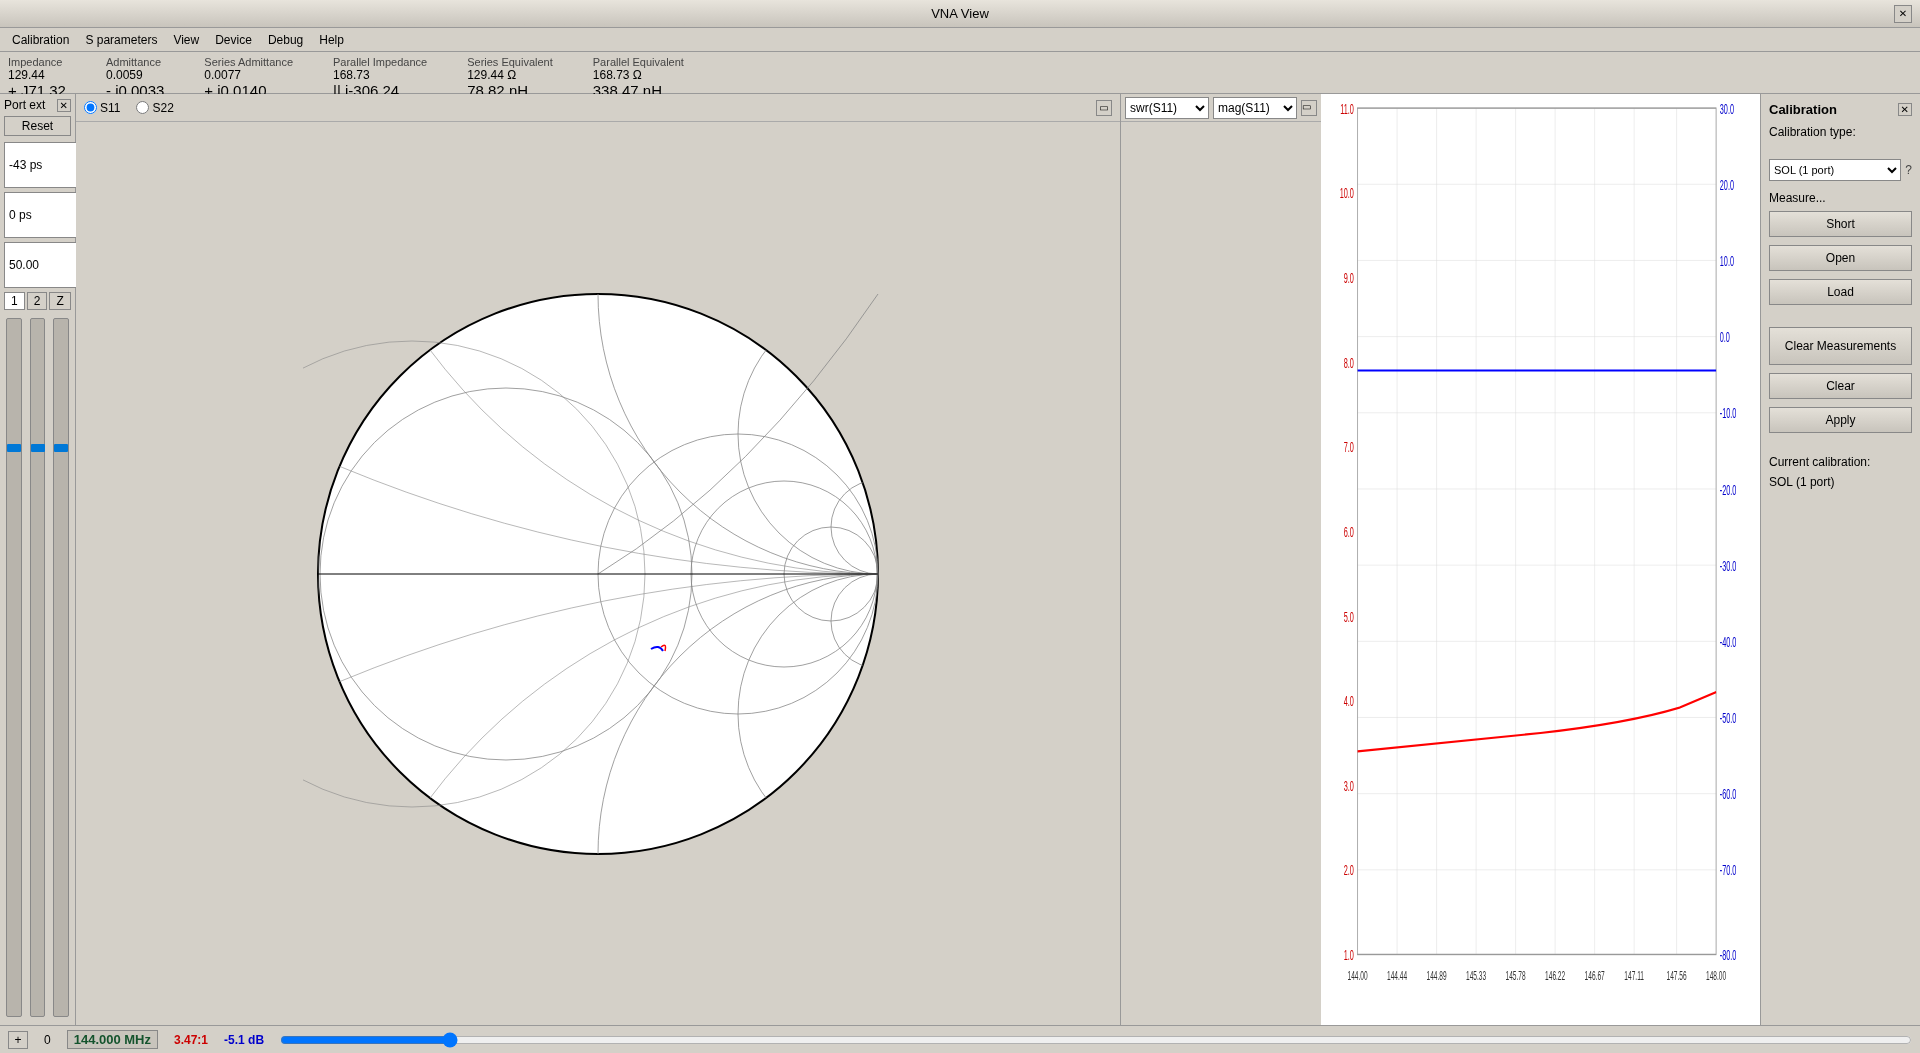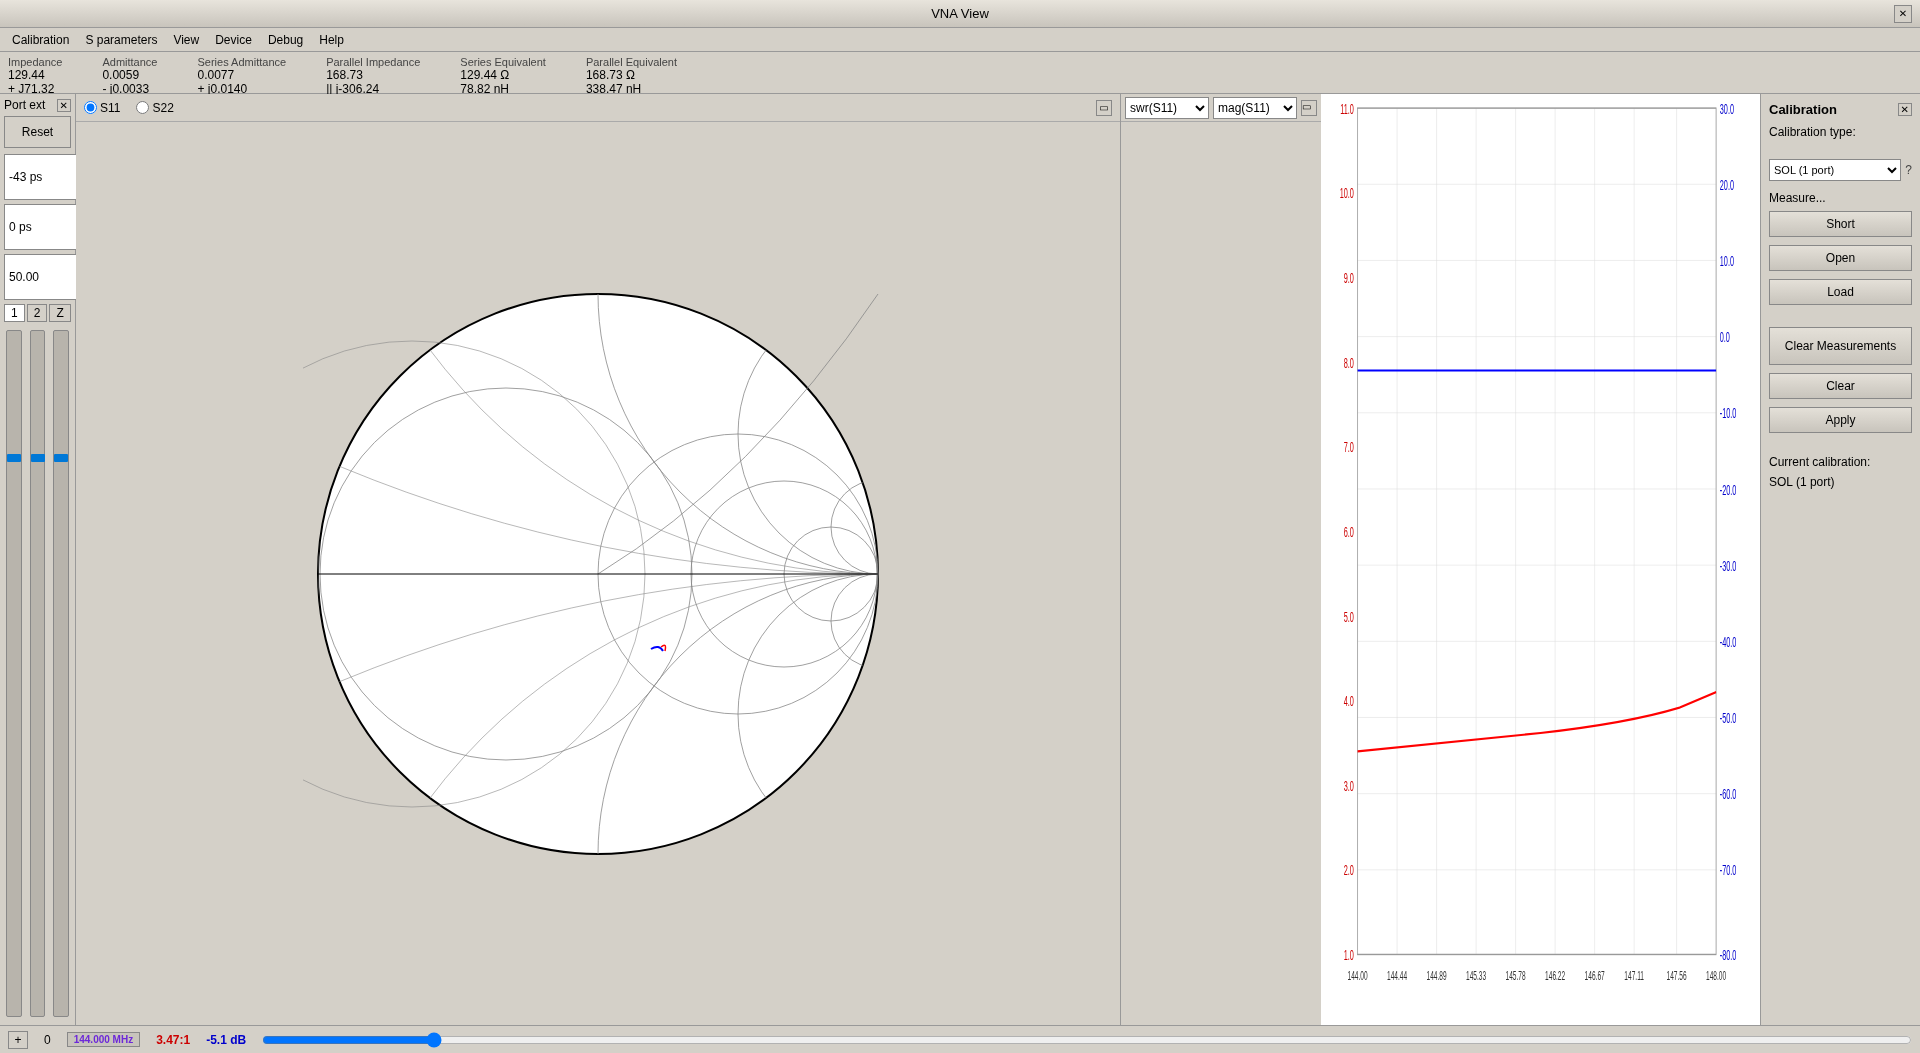--- a/index.html
+++ b/index.html
@@ -49,21 +49,21 @@
       height: 42px;
       display: flex;
       align-items: flex-start;
       border-bottom: 1px solid #999;
       padding: 4px 8px;
       gap: 40px;
     }
     .info-group { display: flex; flex-direction: column; }
     .info-label { font-size: 11px; color: #444; }
     .info-value { font-size: 12px; }
-    .info-value2 { font-size: 12px; }
+    .info-value2 { font-size: 15px; }
 
     
     #main-content {
       display: flex;
       height: calc(1053px - 28px - 24px - 42px - 28px);
     }
 
     
     #left-panel {
       width: 76px;
@@ -79,21 +79,21 @@
       justify-content: space-between;
       background: #d4d0c8;
       margin-bottom: 4px;
     }
     .port-ext-label { font-size: 12px; }
     .close-x { font-size: 10px; cursor: pointer; border: 1px solid #888; padding: 0 2px; background: #d4d0c8; }
     
     .reset-btn {
       background: #d4d0c8;
       border: 1px solid #888;
-      padding: 8px 8px;
+      padding: 2px 8px;
       cursor: pointer;
       font-size: 12px;
       margin-bottom: 6px;
       width: 100%;
     }
     .input-field {
       background: white;
       border: 1px solid #888;
       padding: 15px 4px;
       font-size: 12px;
@@ -255,21 +255,21 @@
       gap: 16px;
     }
     .status-btn {
       width: 20px; height: 18px;
       border: 1px solid #888;
       background: #d4d0c8;
       cursor: pointer;
       font-size: 12px;
       display: flex; align-items: center; justify-content: center;
     }
-    .status-freq { font-size: 10px; font-weight: bold; color: #6d28d9; background: #c8c4bc; border: 1px solid #888; padding: 1px 6px; }
+    .status-freq { font-size: 13px; font-weight: bold; color: #14532d; background: #c8c4bc; border: 1px solid #888; padding: 1px 6px; }
     .status-swr { font-size: 12px; font-weight: bold; color: #cc0000; }
     .status-db { font-size: 12px; font-weight: bold; color: #0000cc; }
     .status-slider { flex: 1; }
   </style>
 </head>
 <body>
 
 <div id="title-bar">
   <span class="title">VNA View</span>
   <div id="close-btn">✕</div>

